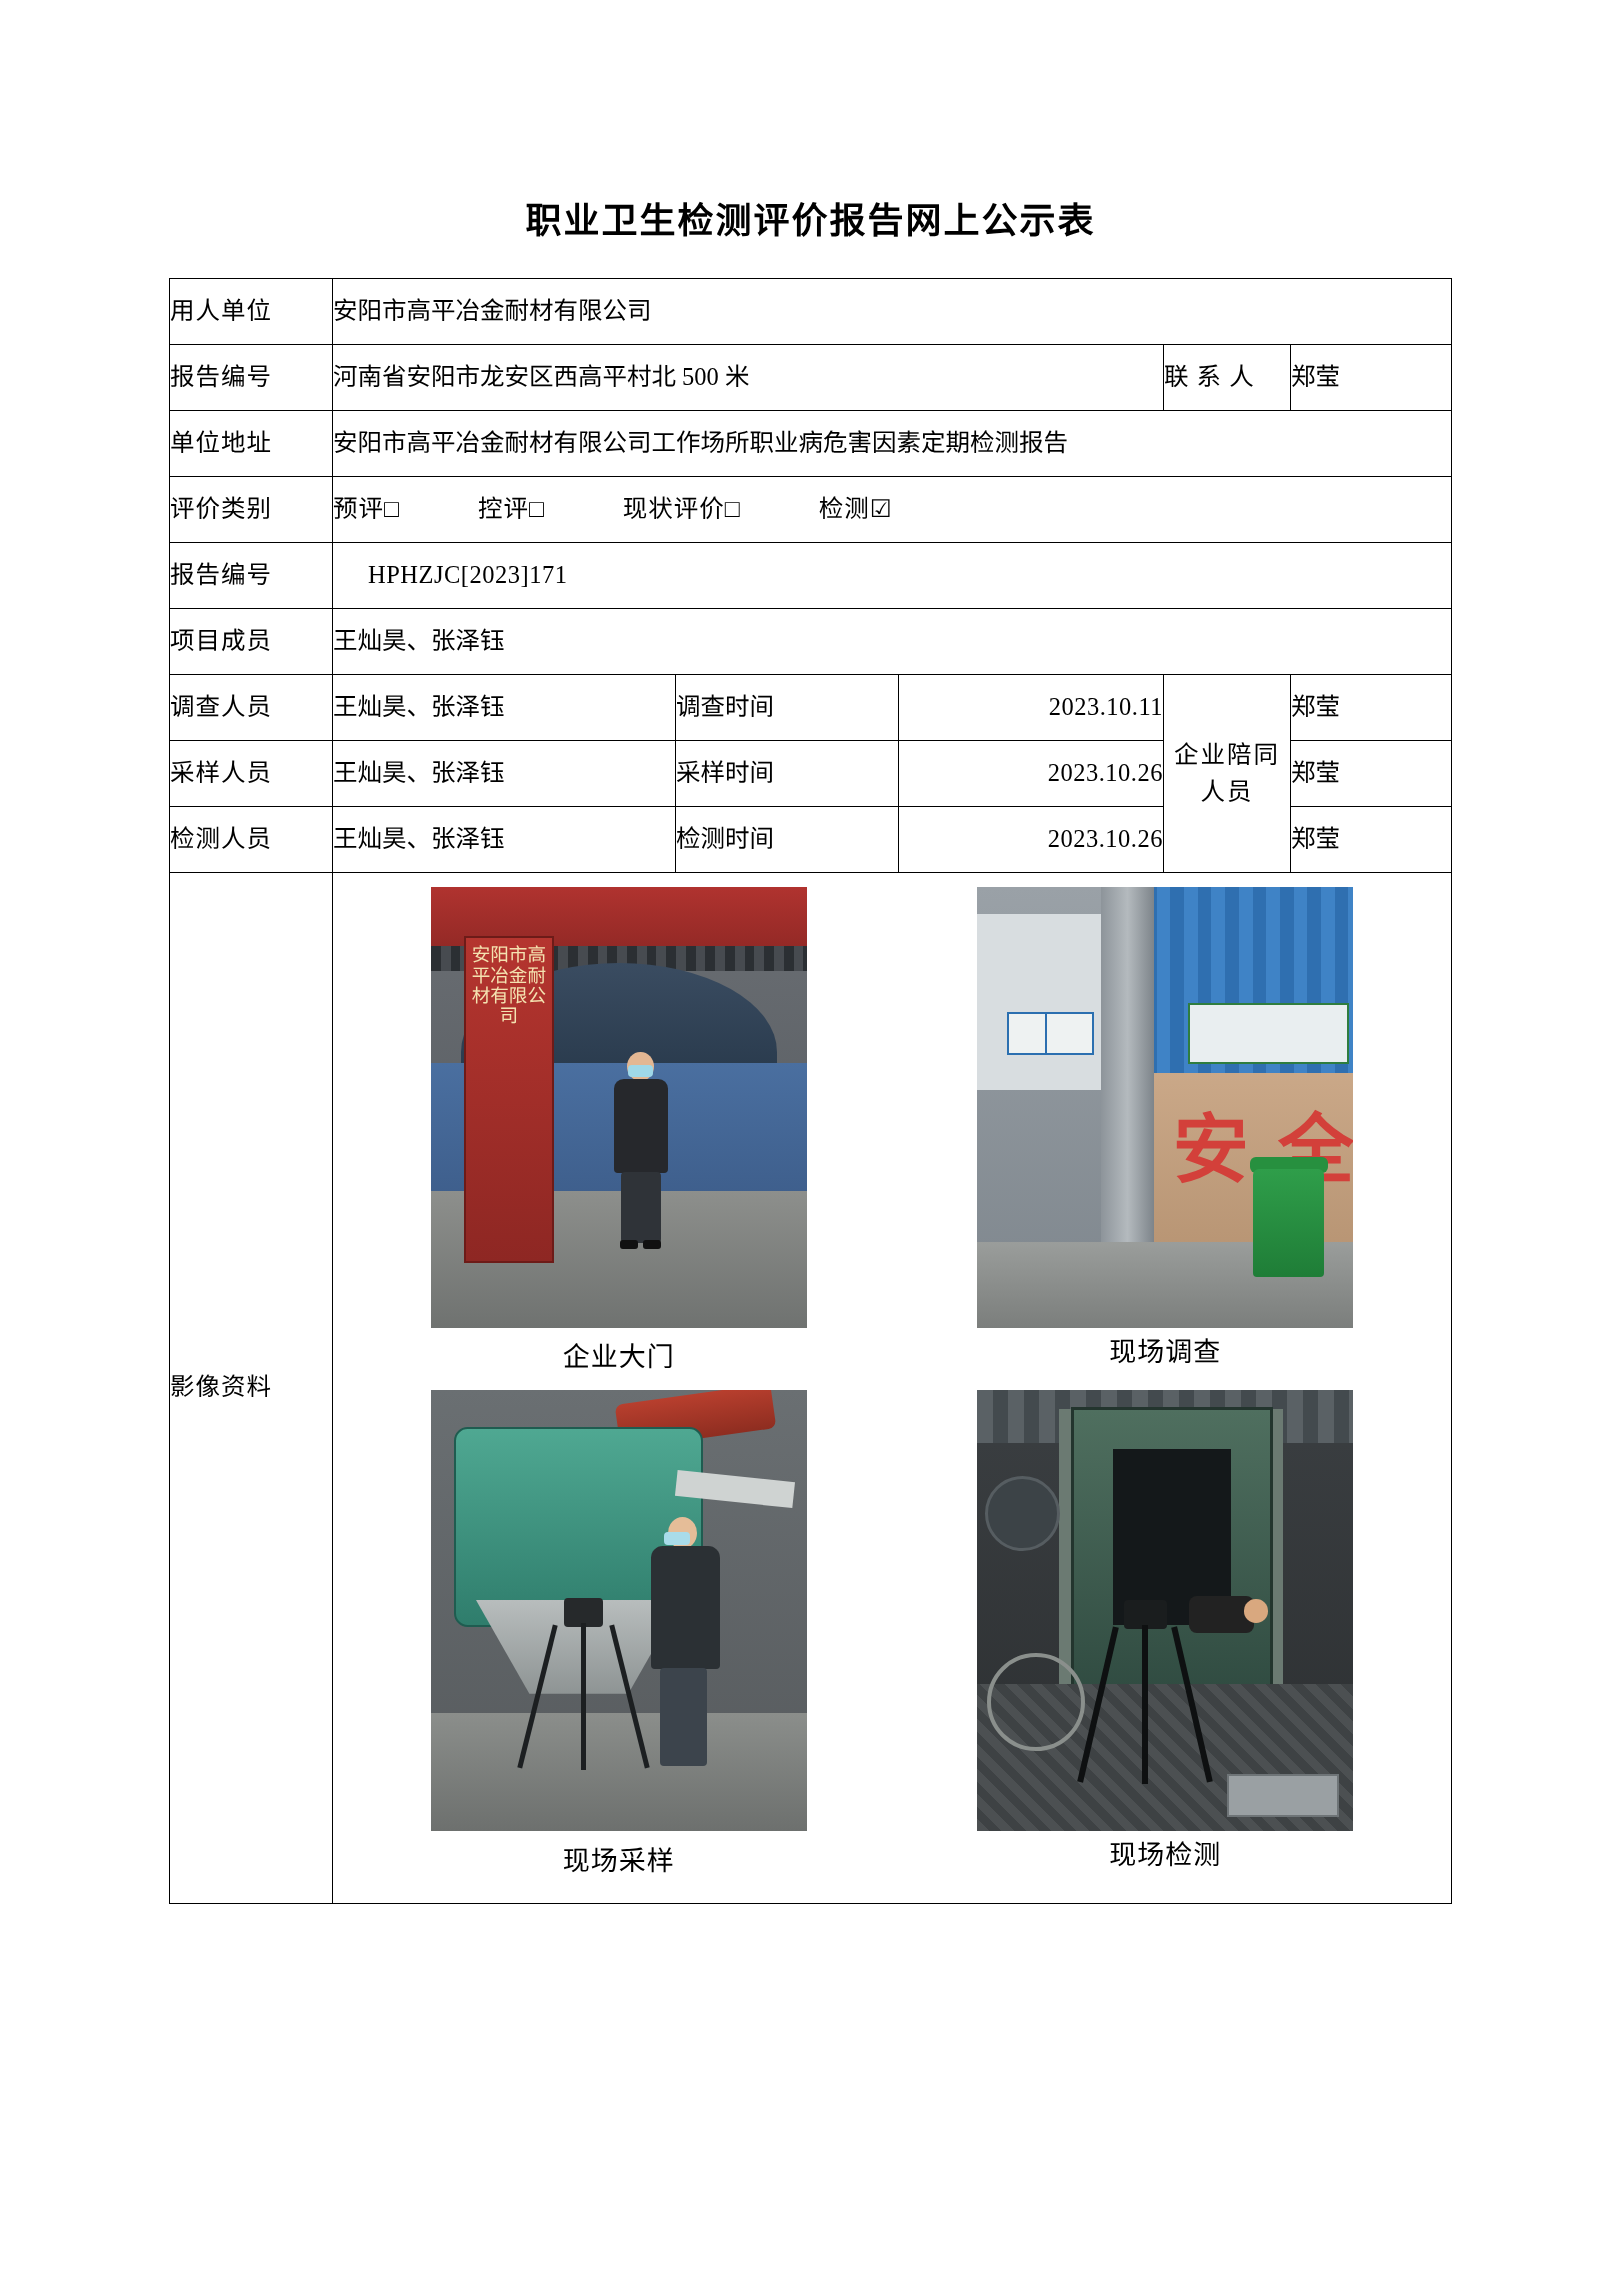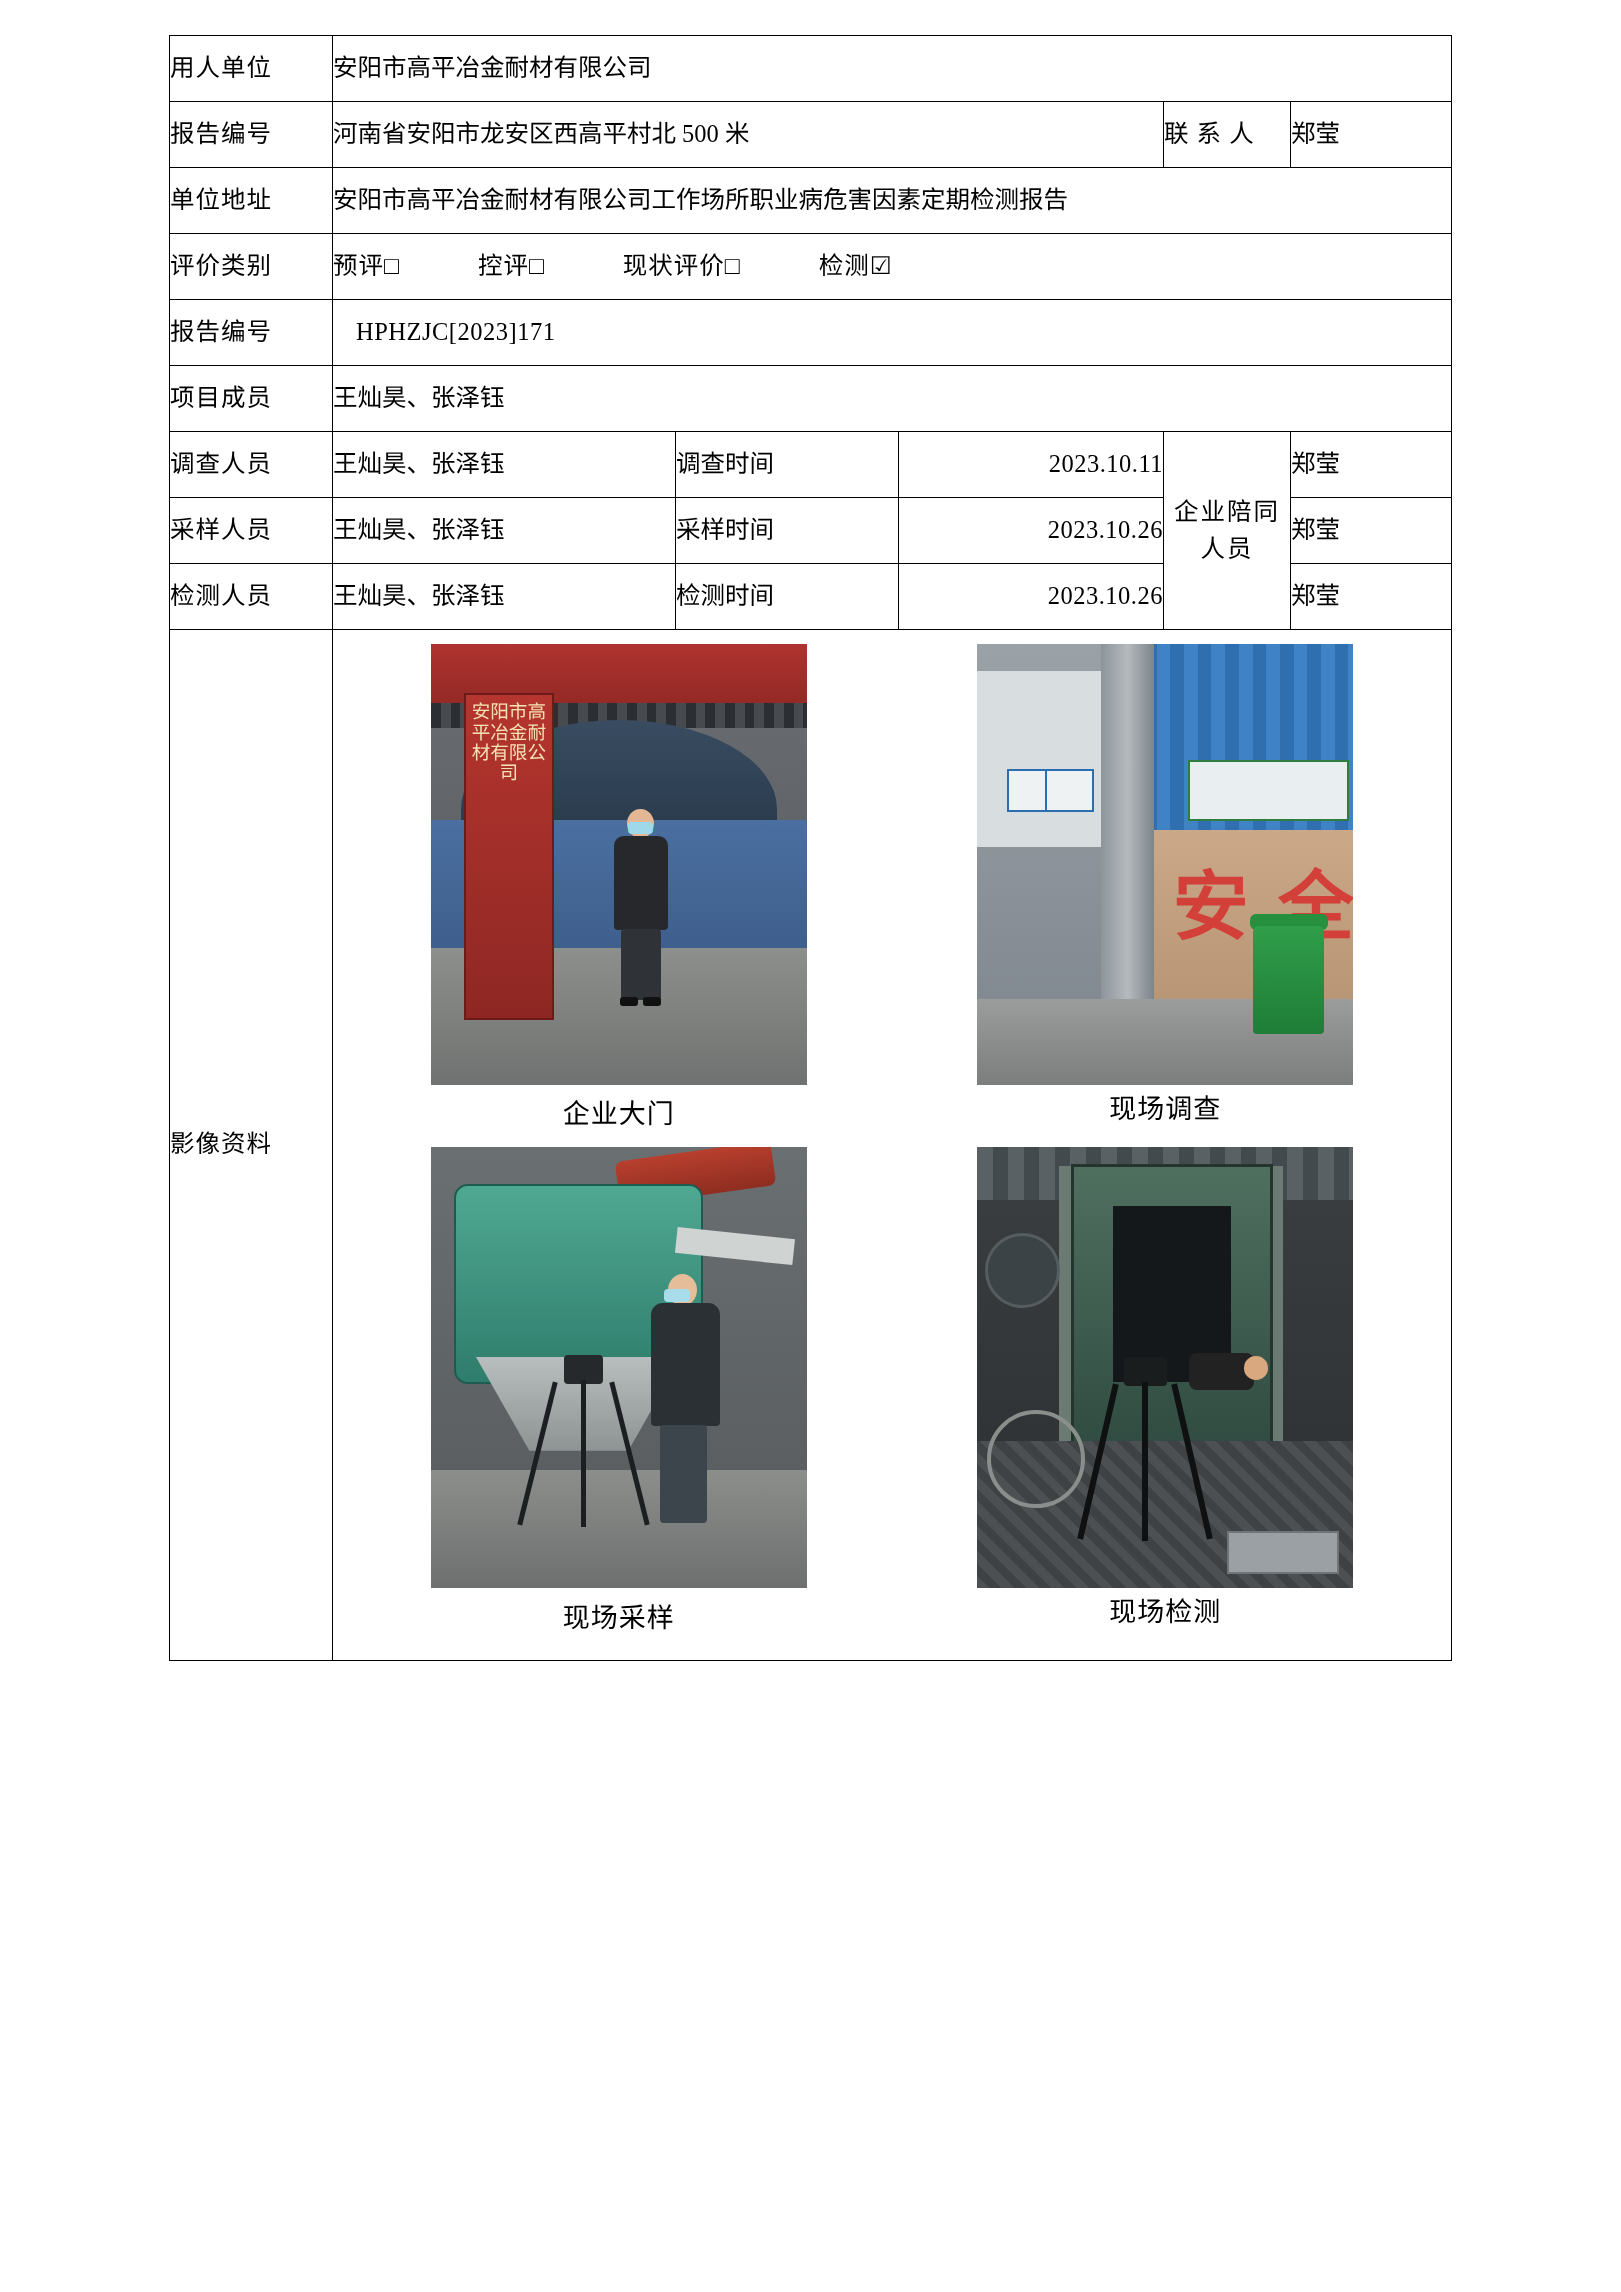--- a/index.html
+++ b/index.html
@@ -217,20 +217,21 @@
   .ph4 .wheel { position:absolute; left:9.8px; top:263px; width:90px; height:90px;
     border:4.9px solid #8a8f8c; border-radius:50%; }
   .ph4 .box { position:absolute; right:13.7px; bottom:13.7px; width:108px; height:39px; background:#9aa0a3; border:2px solid #6e7477;}
   .ph4 .fan { position:absolute; left:7.8px; top:86px; width:69px; height:69px; background:#3c4347; border-radius:50%; border:3.9px solid #565d61;}
 </style>
 </head>
 <body>
 
 <div class="page">
 
+  <div class="doc-title">职业卫生检测评价报告网上公示表</div>
 
   <table class="main">
     <colgroup>
       <col style="width:163px">
       <col style="width:343px">
       <col style="width:223px">
       <col style="width:265px">
       <col style="width:127px">
       <col style="width:161px">
     </colgroup>
@@ -258,21 +259,21 @@
       <td class="val eval-types" colspan="5">
         <span class="opt"><span>预评</span><span>□</span></span>
         <span class="opt"><span>控评</span><span>□</span></span>
         <span class="opt"><span>现状评价</span><span>□</span></span>
         <span class="opt"><span>检测</span><span>☑</span></span>
       </td>
     </tr>
 
     <tr class="rowh">
       <td class="lbl">报告编号</td>
-      <td class="val num" colspan="5" style="padding-left:23px">HPHZJC[2023]171</td>
+      <td class="val num" colspan="5" style="padding-left:35px">HPHZJC[2023]171</td>
     </tr>
 
     <tr class="rowh">
       <td class="lbl">项目成员</td>
       <td class="val" colspan="5">王灿昊、张泽钰</td>
     </tr>
 
     <tr class="rowh">
       <td class="lbl">调查人员</td>
       <td class="val">王灿昊、张泽钰</td>

